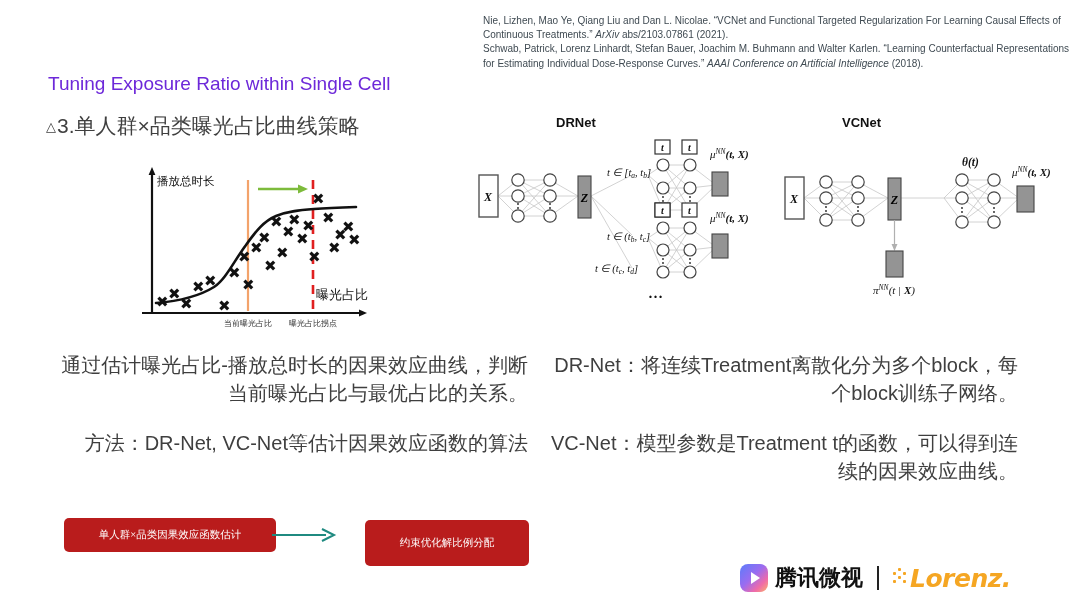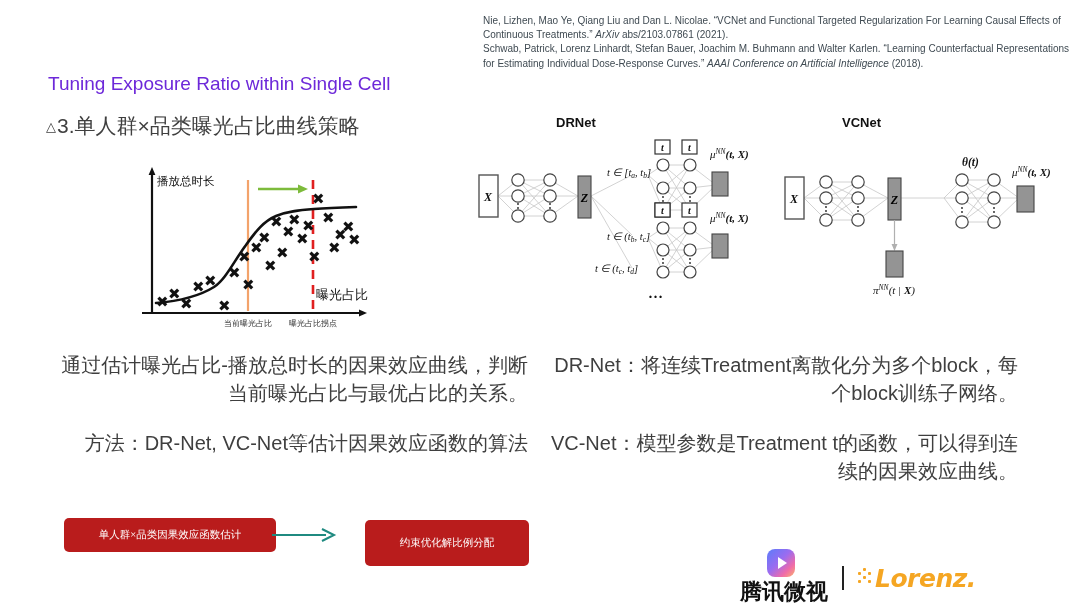--- a/index.html
+++ b/index.html
@@ -56,21 +56,21 @@
     display:flex; align-items:center; justify-content:center;
     text-align:center; padding:4px 8px;
     font-family:"Liberation Serif","DejaVu Serif",serif;
   }
   #flow-box-1 { left:64px;  top:518px; width:212px; height:34px; }
   #flow-box-2 { left:330px; top:520px; width:164px; height:46px;margin-left:35px; }
   #flow-arrow { position:absolute; left:270px; top:524px; width:70px; height:22px; }
 
   
   #logo-bar { position:absolute; left:740px; top:560px; height:36px; display:flex; align-items:center; }
-  #tencent-weishi-logo { display:flex; align-items:center;flex-direction:column; }
+  #tencent-weishi-logo { display:flex; align-items:center; }
   #weishi-icon {
     width:28px; height:28px; border-radius:8px;
     background:linear-gradient(135deg,#5b7cfa 0%,#9b6cf0 45%,#f06ba8 75%,#f9b36b 100%);
     display:flex; align-items:center; justify-content:center; margin-right:7px;
   }
   #weishi-icon .tri {
     width:0;height:0;border-left:9px solid #ffffff;
     border-top:6px solid transparent;border-bottom:6px solid transparent;
     margin-left:3px;
   }

